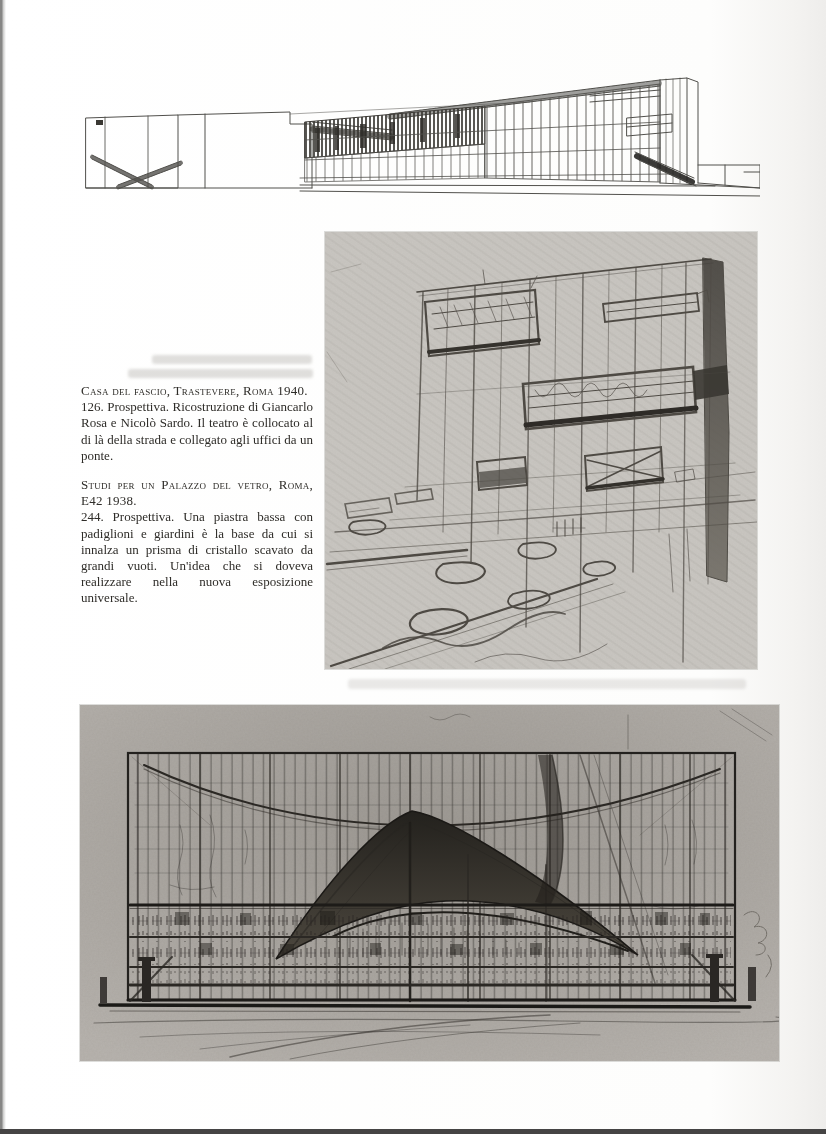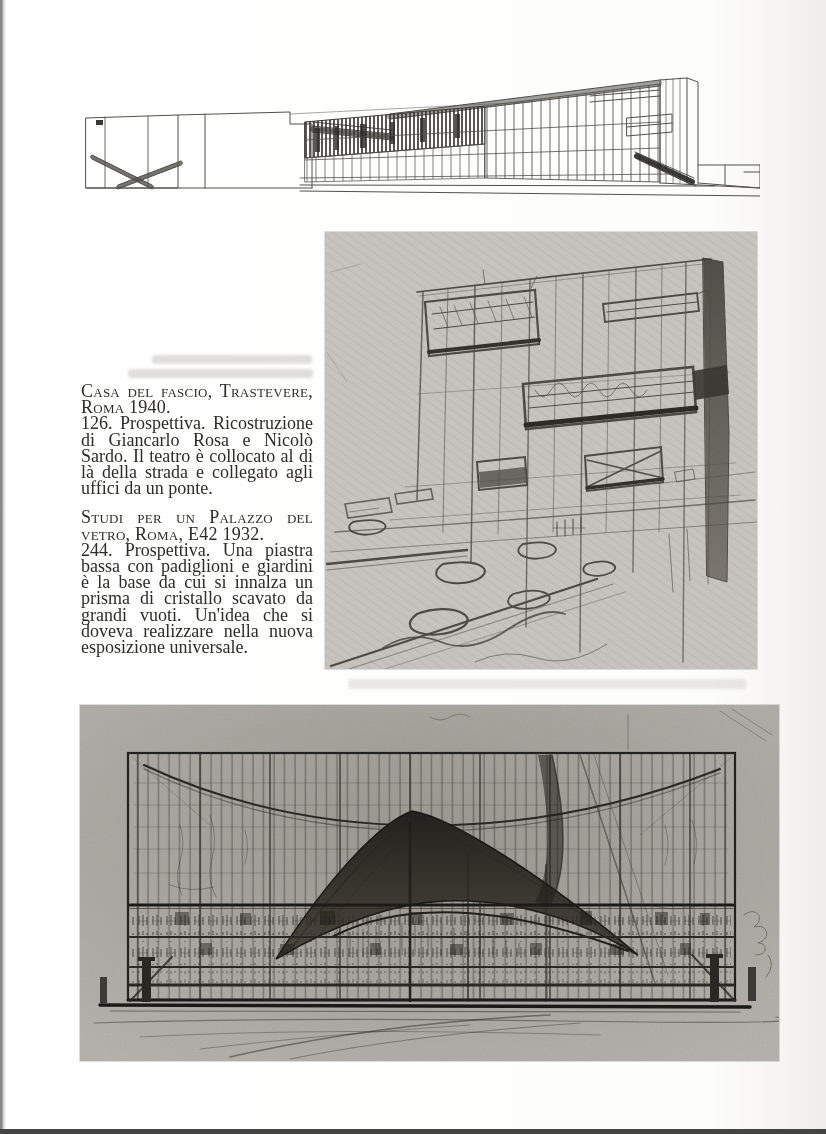--- a/index.html
+++ b/index.html
@@ -18,21 +18,21 @@
     position:absolute;left:0;bottom:0;width:100%;height:5px;
     background:#454444;
   }
   figure{margin:0;padding:0;position:absolute;}
   .fig-top{left:60px;top:52px;width:700px;height:155px;}
   .fig-mid{left:325px;top:232px;width:432px;height:437px;}
   .fig-bot{left:80px;top:705px;width:699px;height:356px;}
   .fig-mid svg,.fig-bot svg{box-shadow:0 0 0 1px rgba(120,118,112,0.25);}
   .captions{
     position:absolute;left:81px;top:383px;width:232px;
-    font-size:18px;line-height:16.2px;color:#2e2c28;
+    font-size:13px;line-height:16.2px;color:#2e2c28;
     text-align:justify;
   }
   .cap-block{margin:0 0 13px 0;}
   .cap-heading{display:block;font-variant:small-caps;letter-spacing:.25px;}
   .cap-body{display:block;}
   .smudge{
     position:absolute;border-radius:3px;
     background:rgba(152,149,141,0.30);
     filter:blur(1.6px);
   }
@@ -201,21 +201,21 @@
       </g>
     </svg>
   </figure>
 
   <div class="captions">
     <p class="cap-block">
       <span class="cap-heading">Casa del fascio, Trastevere, Roma 1940.</span>
       <span class="cap-body">126. Prospettiva. Ricostruzione di Giancarlo Rosa e Nicolò Sardo. Il teatro è collocato al di là della strada e collegato agli uffici da un ponte.</span>
     </p>
     <p class="cap-block">
-      <span class="cap-heading">Studi per un Palazzo del vetro, Roma, E42 1932.</span>
+      <span class="cap-heading">Studi per un Palazzo del vetro, Roma, E42 1938.</span>
       <span class="cap-body">244. Prospettiva. Una piastra bassa con padiglioni e giardini è la base da cui si innalza un prisma di cristallo scavato da grandi vuoti. Un'idea che si doveva realizzare nella nuova esposizione universale.</span>
     </p>
   </div>
 
   <figure class="fig-bot" aria-label="Dark pencil elevation sketch of the Cathedral: gridded facade with central tent-like vault">
     <svg width="699" height="356" viewBox="0 0 699 356">
       <defs>
         <filter id="grainB" x="0" y="0" width="100%" height="100%">
           <feTurbulence type="fractalNoise" baseFrequency="0.55" numOctaves="3" seed="11"></feTurbulence>
           <feColorMatrix type="matrix" values="0 0 0 0 0.30  0 0 0 0 0.28  0 0 0 0 0.25  0 0 0 0.38 0"></feColorMatrix>

